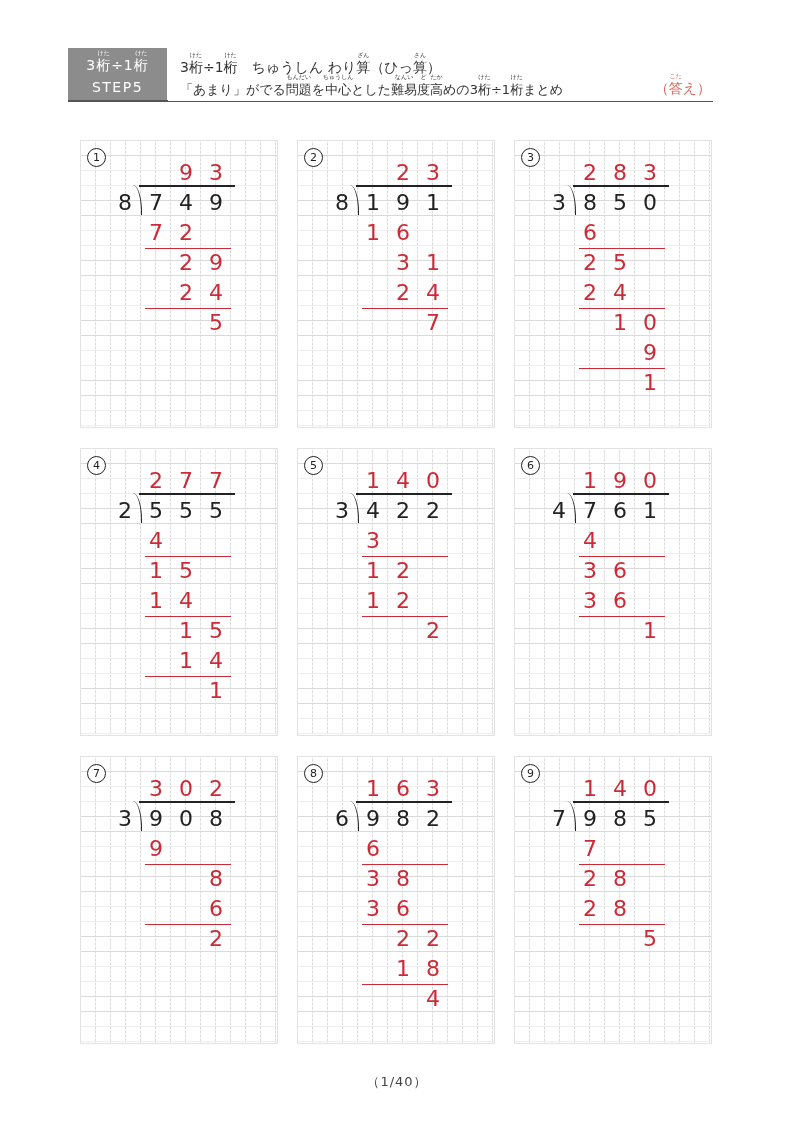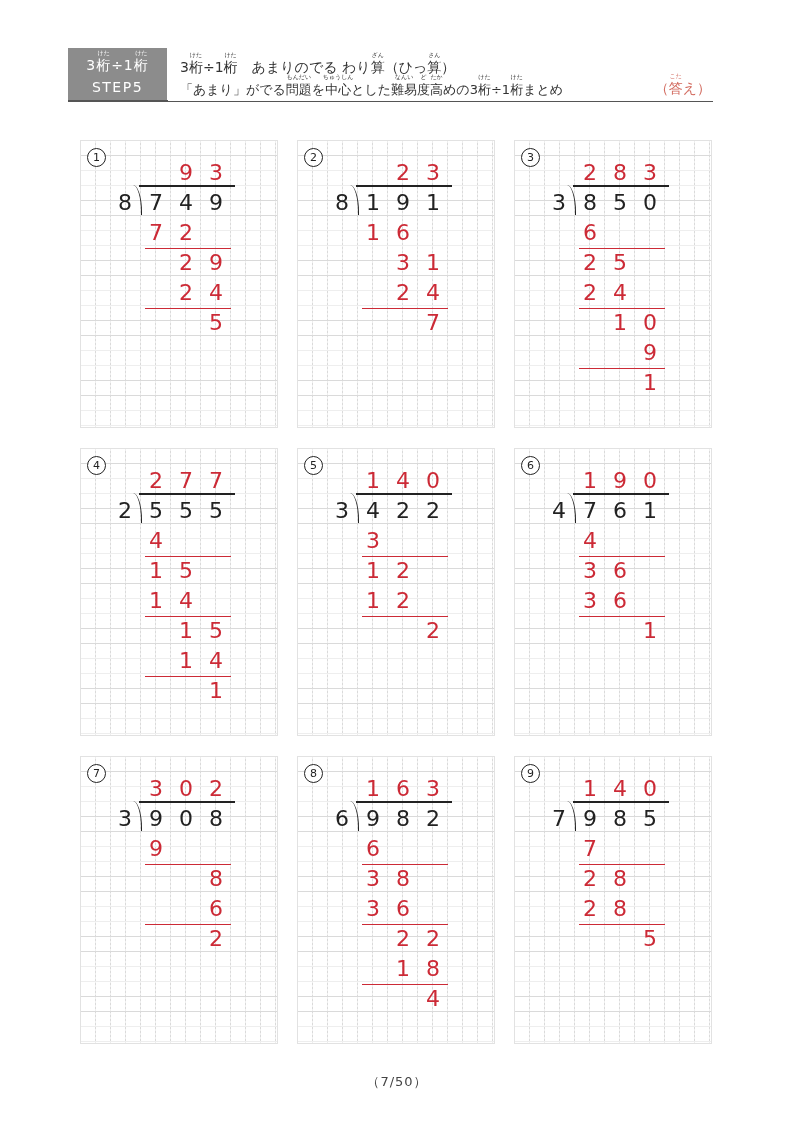--- a/index.html
+++ b/index.html
@@ -43,21 +43,21 @@
 <body>
 
 <div class="hdr">
   <div class="badge">
     <div class="l1">
       <span>3</span><span class="ruby">桁<span class="rt">けた</span></span><span>÷1</span><span class="ruby">桁<span class="rt">けた</span></span>
     </div>
     <div class="l2">STEP5</div>
   </div>
   <div class="title1">
-    <span>3</span><span class="ruby">桁<span class="rt">けた</span></span><span>÷1</span><span class="ruby">桁<span class="rt">けた</span></span><span>　あまりのでる わり</span><span class="ruby">算<span class="rt">ざん</span></span><span>（ひっ</span><span class="ruby">算<span class="rt">さん</span></span><span>）</span>
+    <span>3</span><span class="ruby">桁<span class="rt">けた</span></span><span>÷1</span><span class="ruby">桁<span class="rt">けた</span></span><span>　ちゅうしん わり</span><span class="ruby">算<span class="rt">ざん</span></span><span>（ひっ</span><span class="ruby">算<span class="rt">さん</span></span><span>）</span>
   </div>
   <div class="title2">
     <span>「あまり」がでる</span><span class="ruby">問題<span class="rt">もんだい</span></span><span>を</span><span class="ruby">中心<span class="rt">ちゅうしん</span></span><span>とした</span><span class="ruby">難易<span class="rt">なんい</span></span><span class="ruby">度<span class="rt">ど</span></span><span class="ruby">高<span class="rt">たか</span></span><span>めの3</span><span class="ruby">桁<span class="rt">けた</span></span><span>÷1</span><span class="ruby">桁<span class="rt">けた</span></span><span>まとめ</span>
   </div>
   <div class="answer">（<span class="ruby">答<span class="rt" style="color:#d26a5e">こた</span></span>え）</div>
   <div class="hline"></div>
   <div class="badge-shadow"></div>
 </div>
 
 <div id="panels">
@@ -256,13 +256,13 @@
       <div class="rline" style="left: 64px; top: 107px; width: 86px;"></div>
       <div class="d red" style="left: 65px; top: 109px;">2</div>
       <div class="d red" style="left: 95px; top: 109px;">8</div>
       <div class="d red" style="left: 65px; top: 139px;">2</div>
       <div class="d red" style="left: 95px; top: 139px;">8</div>
       <div class="rline" style="left: 64px; top: 167px; width: 86px;"></div>
       <div class="d red" style="left: 125px; top: 169px;">5</div>
     </div>
   </div>
 
-<div class="footer">（7/50）</div>
+<div class="footer">（1/40）</div>
 
 </body></html>

